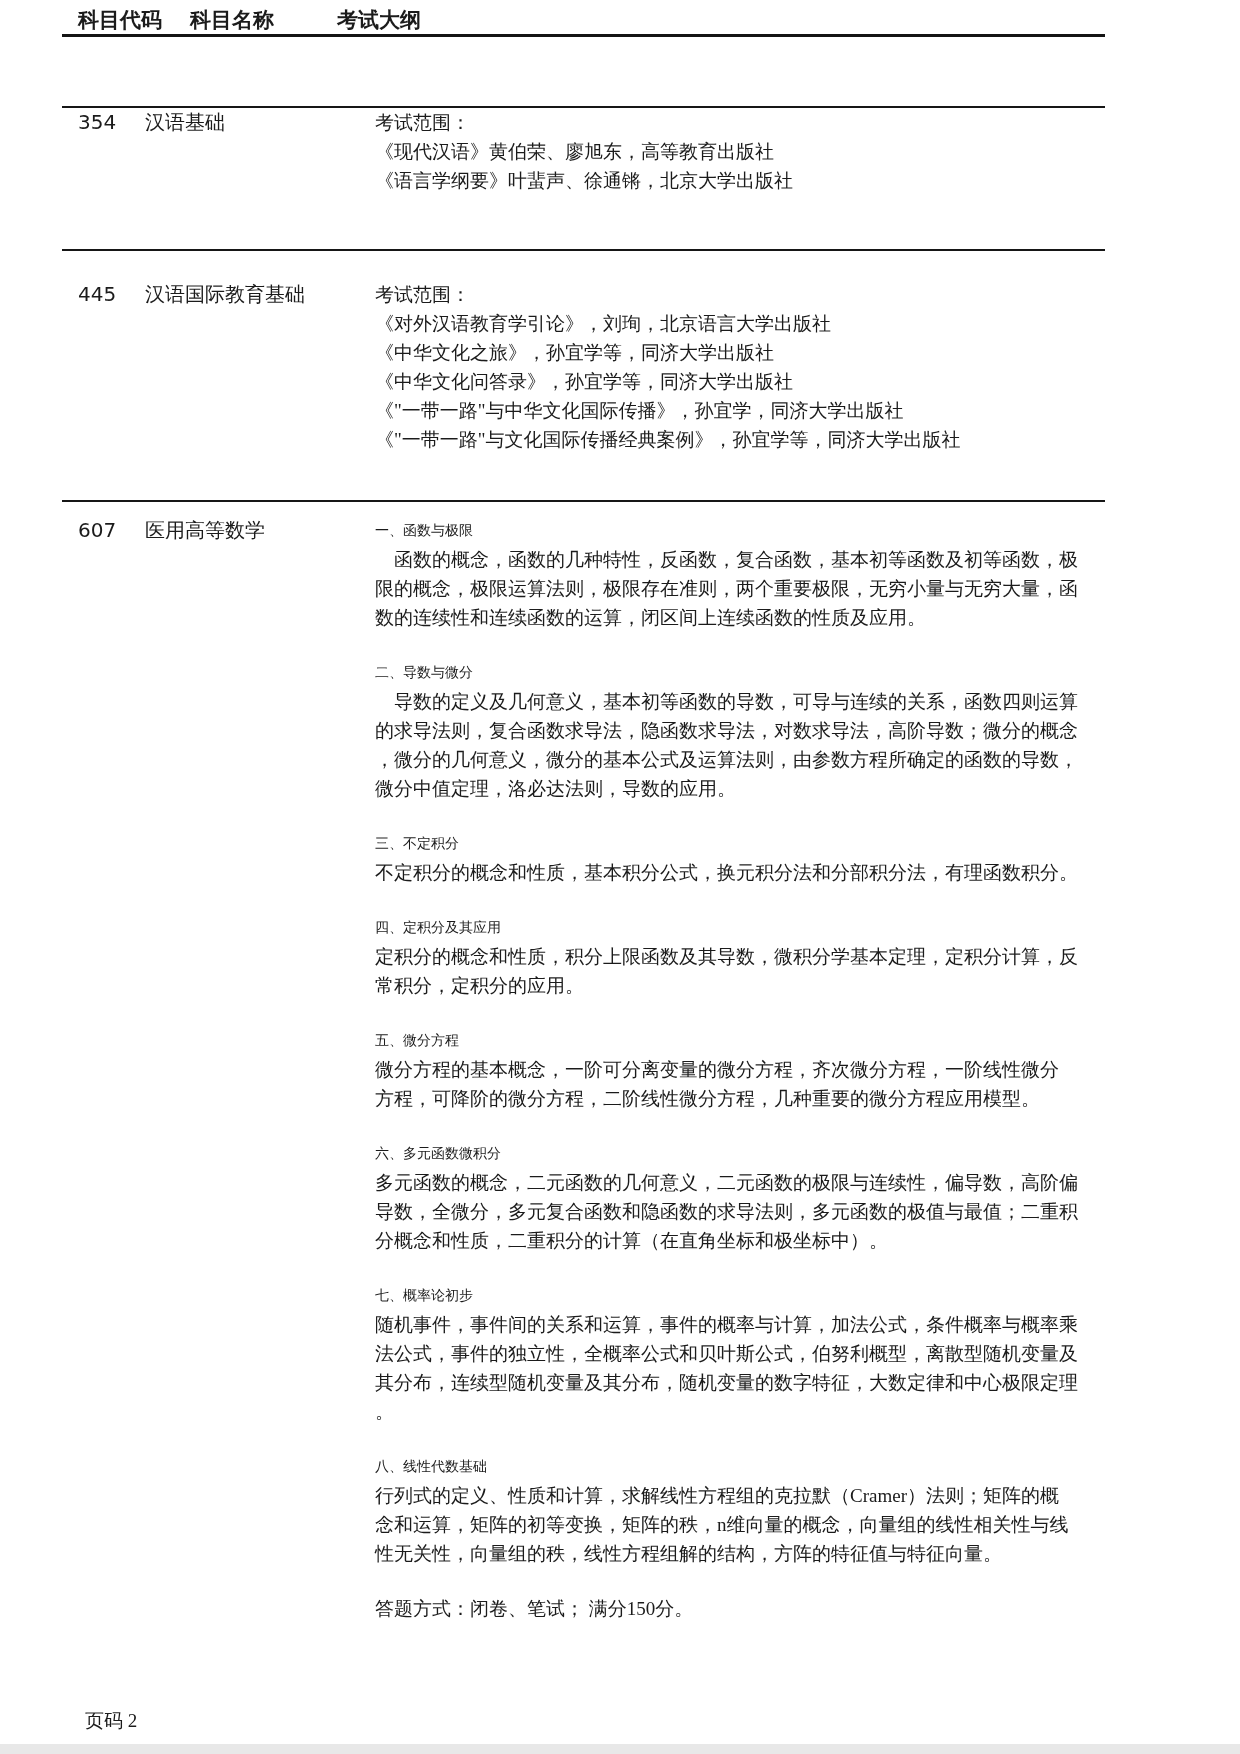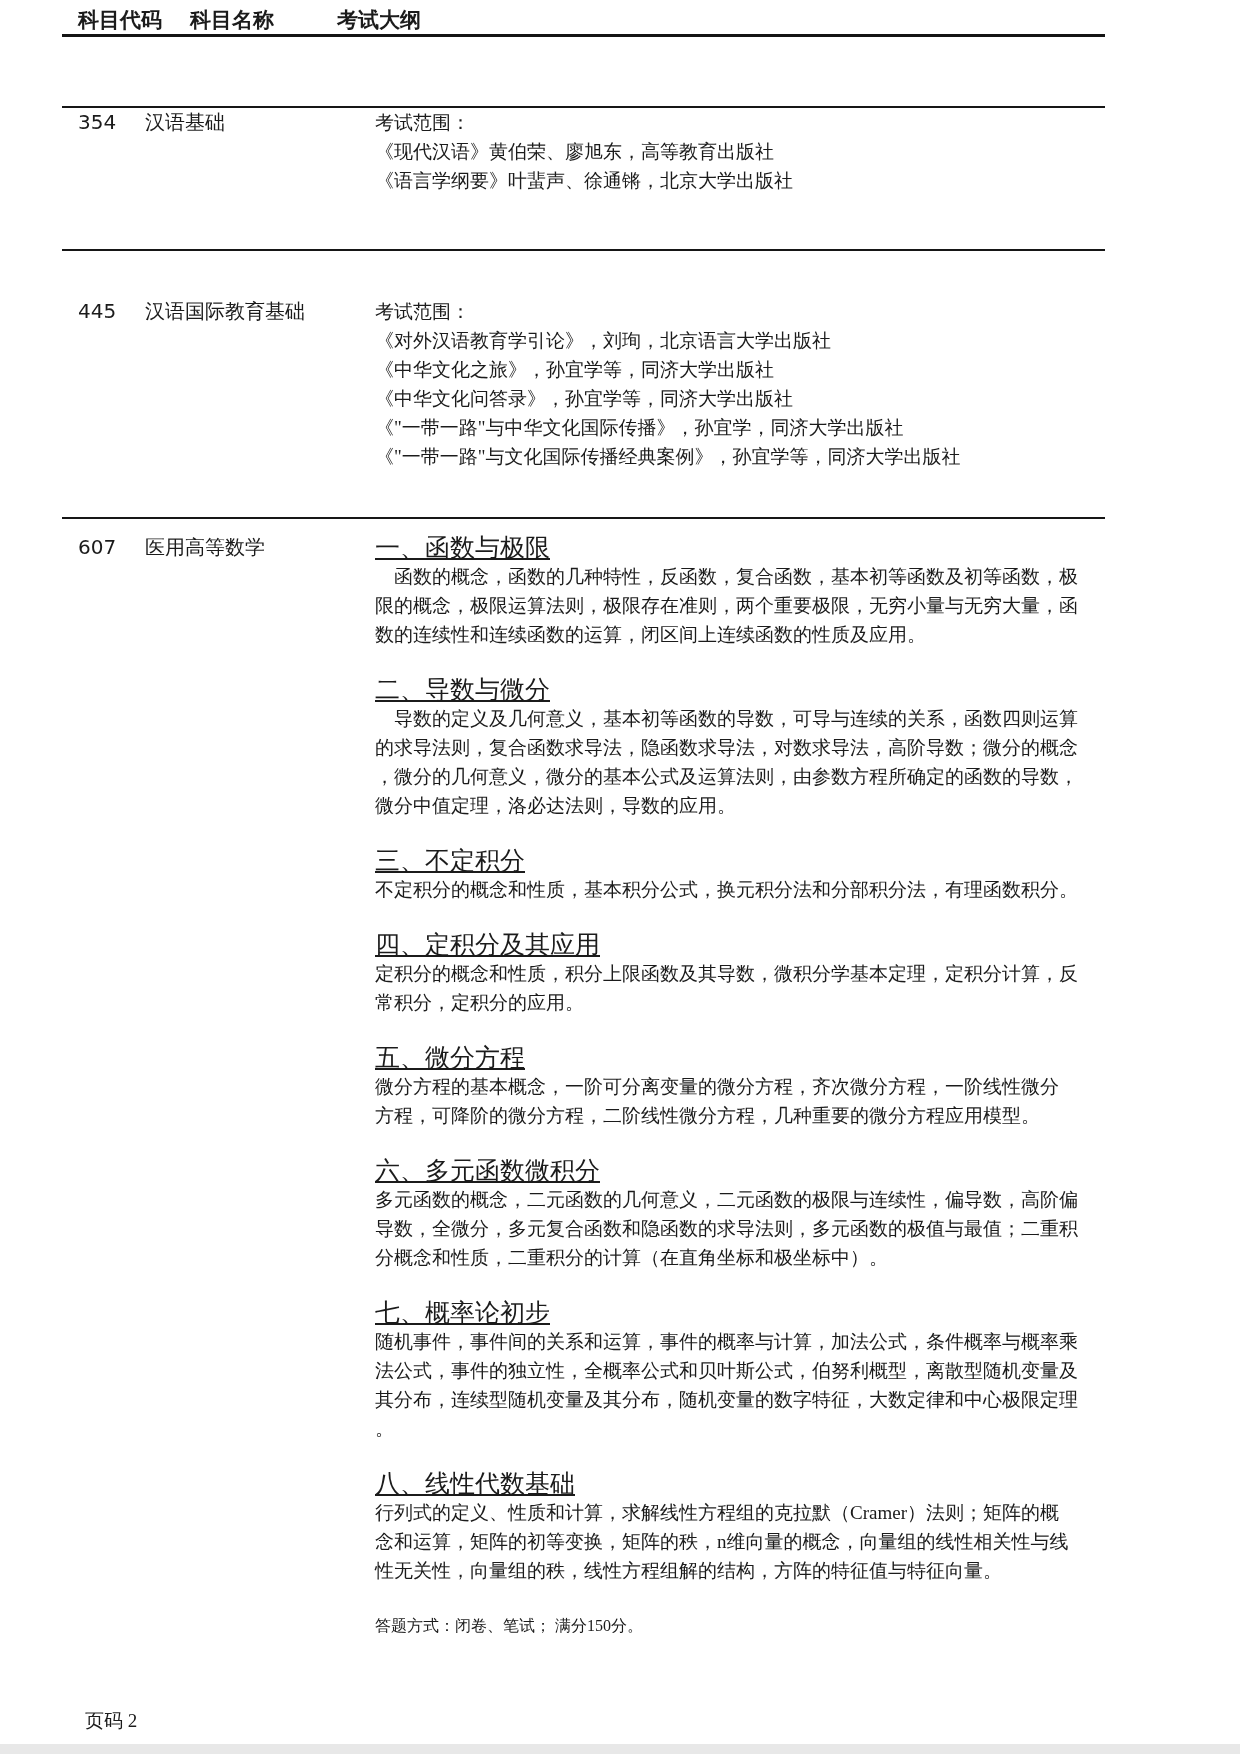--- a/index.html
+++ b/index.html
@@ -19,37 +19,37 @@
     font-family:"DejaVu Sans","Liberation Sans",sans-serif;
     font-weight:bold; font-size:21px; line-height:24px;
   }
   .table-header span { position:absolute; top:0; }
   .h-code    { left:16px; }
   .h-name    { left:128px; }
   .h-outline { left:275px; }
 
   .entry { display:flex; border-top:2px solid #161616; }
   .entry-354 { margin-top:69px; }
-  .entry-445 { margin-top:54px; padding-top:46px; }
+  .entry-445 { margin-top:54px; padding-top:29px; }
   .entry-607 { margin-top:46px; padding-top:14px; }
 
   .col-code {
     width:67px; padding-left:16px;
     font-family:"DejaVu Sans","Liberation Sans",sans-serif;
     font-size:20px; line-height:29px;
   }
   .col-name { width:230px; font-size:20px; line-height:29px; }
   .col-body { width:725px; font-size:19px; line-height:29px; }
 
   .lines { white-space:pre-line; }
 
   .section { margin-bottom:26px; }
-  .sec-heading { font-size:25px; line-height:29px;text-decoration:underline; }
+  .sec-heading { font-size:14px; line-height:29px; }
   .sec-body { white-space:pre-line; }
-  .note { font-size:16px; line-height:29px; }
+  .note { font-size:19px; line-height:29px; }
 
   .footer {
     position:absolute; left:85px; top:1708px;
     font-size:19px;
   }
 </style>
 </head>
 <body>
 
 <div class="page">

